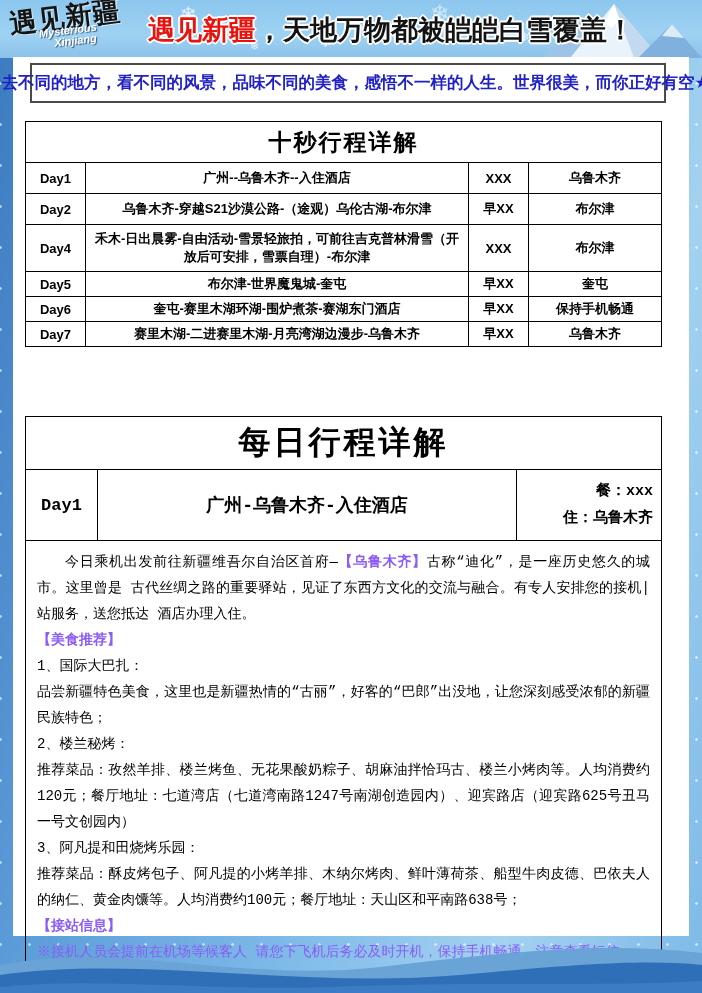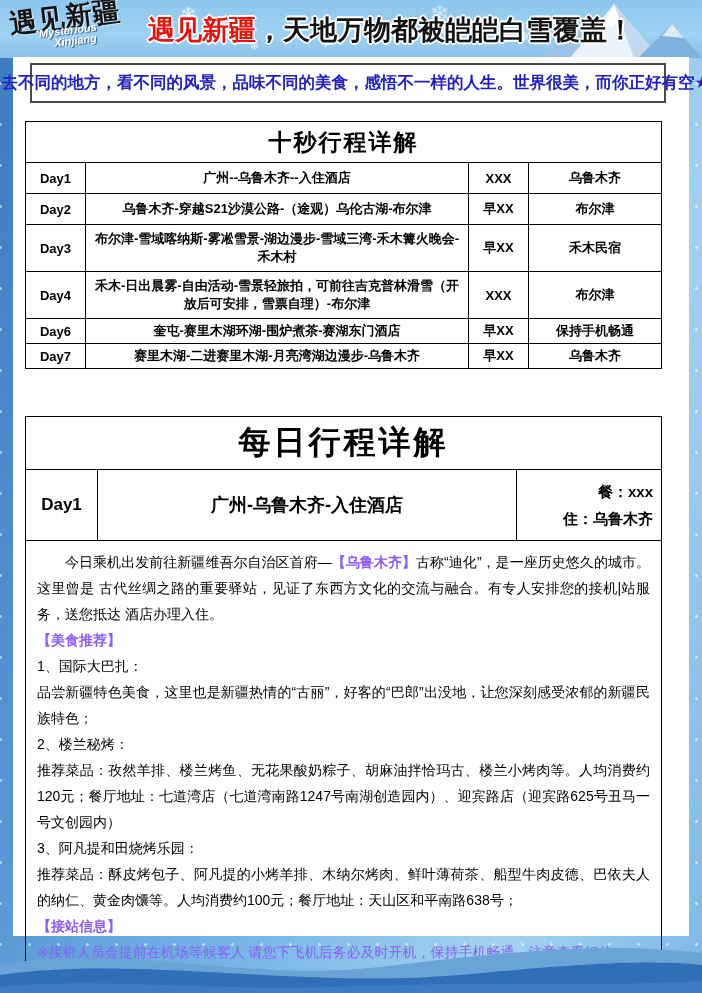--- a/index.html
+++ b/index.html
@@ -40,21 +40,21 @@
   
   table{border-collapse:collapse;table-layout:fixed;padding-left:12px;}
   .t1{position:absolute;left:12px;top:64px;width:636px;}
   .t1 td{border:1.5px solid #000;text-align:center;vertical-align:middle;
     font-weight:bold;color:#000;font-size:13px;padding:1px 3px;}
   .t1 .t1-title td{font-size:23px;height:38px;letter-spacing:2px;}
   .t1 .h30 td{height:28px;}
   .t1 .h46 td{height:44px;}
   .t1 .h24 td{height:22px;}
   .t2{position:absolute;left:12px;top:359px;width:636px;}
-  .t2 td{border:1.5px solid #000;color:#000;vertical-align:middle;padding:0;}
+  .t2 td{border:1.5px solid #000;color:#000;vertical-align:middle;padding:0;font-family:Liberation Mono, monospace;}
   .t2 .t2-title td{font-size:32px;font-weight:900;text-align:center;height:52px;letter-spacing:3px;}
   .t2 .dayrow td{height:62px;font-weight:bold;text-align:right;}
   .t2 .dayrow .c-day{text-align:center;font-size:17px;}
   .t2 .dayrow .c-route{text-align:center;font-size:18px;}
   .t2 .dayrow .c-ms{font-size:15px;padding:4px 8px;}
   .t2 .dayrow .c-ms div{line-height:1.8;}
   .t2 .bodycell{padding:8px 11px 10px 11px;font-size:14px;line-height:1.86;text-align:justify;}
   .bodycell p{margin:0;}
   .red{color:#8b5cf6;}
   .b{font-weight:bold;}
@@ -118,30 +118,30 @@
       <td>XXX</td>
       <td>乌鲁木齐</td>
     </tr>
     <tr class="h30">
       <td>Day2</td>
       <td>乌鲁木齐-穿越S21沙漠公路-（途观）乌伦古湖-布尔津</td>
       <td>早XX</td>
       <td>布尔津</td>
     </tr>
     <tr class="h46">
-      <td>Day3</td>
-      <td>布尔津-雪域喀纳斯-雾凇雪景-湖边漫步-雪域三湾-禾木篝火晚会-禾木村</td>
-      <td>早XX</td>
-      <td>禾木民宿</td>
-    </tr>
-    <tr class="h46">
       <td>Day4</td>
       <td>禾木-日出晨雾-自由活动-雪景轻旅拍，可前往吉克普林滑雪（开放后可安排，雪票自理）-布尔津</td>
       <td>XXX</td>
       <td>布尔津</td>
+    </tr>
+    <tr class="h24">
+      <td>Day5</td>
+      <td>布尔津-世界魔鬼城-奎屯</td>
+      <td>早XX</td>
+      <td>奎屯</td>
     </tr>
     <tr class="h24">
       <td>Day6</td>
       <td>奎屯-赛里木湖环湖-围炉煮茶-赛湖东门酒店</td>
       <td>早XX</td>
       <td>保持手机畅通</td>
     </tr>
     <tr class="h24">
       <td>Day7</td>
       <td>赛里木湖-二进赛里木湖-月亮湾湖边漫步-乌鲁木齐</td>

